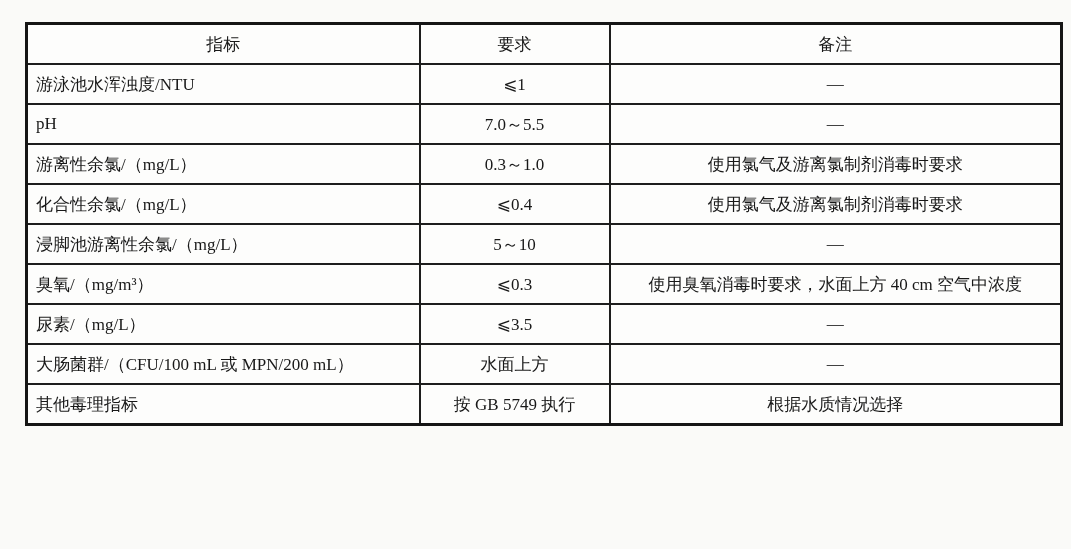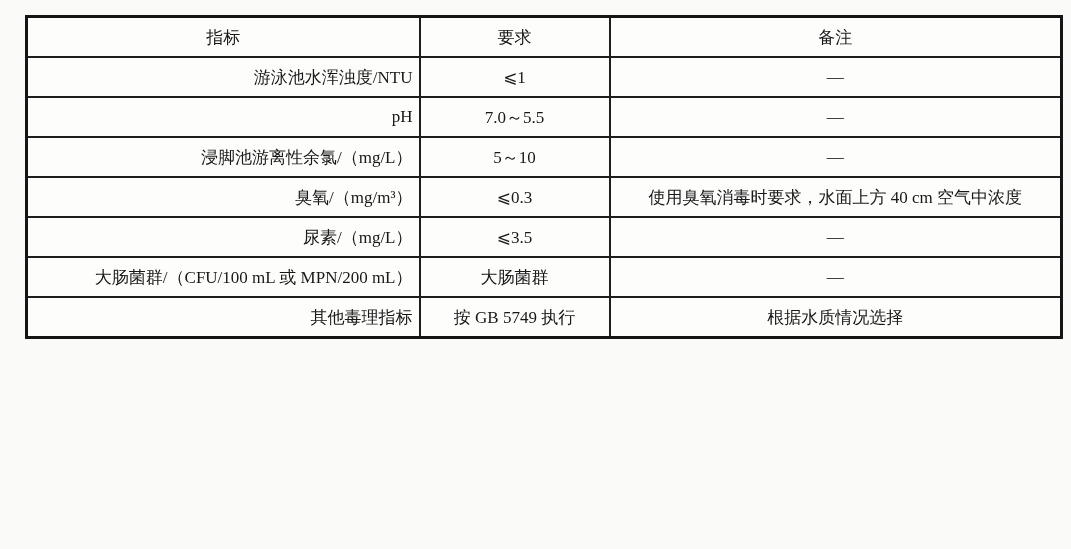--- a/index.html
+++ b/index.html
@@ -11,21 +11,21 @@
     height: 549px;
     background: #fafaf8;
     font-family: "Liberation Serif", "DejaVu Serif", serif;
     color: #181818;
     position: relative;
     overflow: hidden;
   }
   .doc-table {
     position: absolute;
     left: 25px;
-    top: 15px;
+    top: 22px;
     width: 1035px;
     border-collapse: collapse;
     table-layout: fixed;
     background: #fdfdfc;
     border: 3px solid #151515;
   }
   .doc-table th,
   .doc-table td {
     border: 2px solid #1d1d1d;
     height: 38px;
@@ -34,21 +34,21 @@
     padding: 0 6px;
     vertical-align: middle;
     white-space: nowrap;
     overflow: hidden;
   }
   .doc-table col.col-indicator   { width: 393px; }
   .doc-table col.col-requirement { width: 190px; }
   .doc-table col.col-remark      { width: 452px; }
   .doc-table th { text-align: center; }
   .doc-table td.c-indicator {
-    text-align: right;
+    text-align: left;
     padding-left: 8px;
   }
   .doc-table td.c-requirement,
   .doc-table td.c-remark {
     text-align: center;
     padding: 0 4px;
   }
 </style>
 </head>
 <body>
@@ -71,37 +71,47 @@
       <td class="c-indicator">游泳池水浑浊度/NTU</td>
       <td class="c-requirement">⩽1</td>
       <td class="c-remark">—</td>
     </tr>
     <tr>
       <td class="c-indicator">pH</td>
       <td class="c-requirement">7.0～5.5</td>
       <td class="c-remark">—</td>
     </tr>
     <tr>
+      <td class="c-indicator">游离性余氯/（mg/L）</td>
+      <td class="c-requirement">0.3～1.0</td>
+      <td class="c-remark">使用氯气及游离氯制剂消毒时要求</td>
+    </tr>
+    <tr>
+      <td class="c-indicator">化合性余氯/（mg/L）</td>
+      <td class="c-requirement">⩽0.4</td>
+      <td class="c-remark">使用氯气及游离氯制剂消毒时要求</td>
+    </tr>
+    <tr>
       <td class="c-indicator">浸脚池游离性余氯/（mg/L）</td>
       <td class="c-requirement">5～10</td>
       <td class="c-remark">—</td>
     </tr>
     <tr>
       <td class="c-indicator">臭氧/（mg/m³）</td>
       <td class="c-requirement">⩽0.3</td>
       <td class="c-remark">使用臭氧消毒时要求，水面上方 40 cm 空气中浓度</td>
     </tr>
     <tr>
       <td class="c-indicator">尿素/（mg/L）</td>
       <td class="c-requirement">⩽3.5</td>
       <td class="c-remark">—</td>
     </tr>
     <tr>
       <td class="c-indicator">大肠菌群/（CFU/100 mL 或 MPN/200 mL）</td>
-      <td class="c-requirement">大肠菌群</td>
+      <td class="c-requirement">水面上方</td>
       <td class="c-remark">—</td>
     </tr>
     <tr>
       <td class="c-indicator">其他毒理指标</td>
       <td class="c-requirement">按 GB 5749 执行</td>
       <td class="c-remark">根据水质情况选择</td>
     </tr>
   </tbody>
 </table>
 

